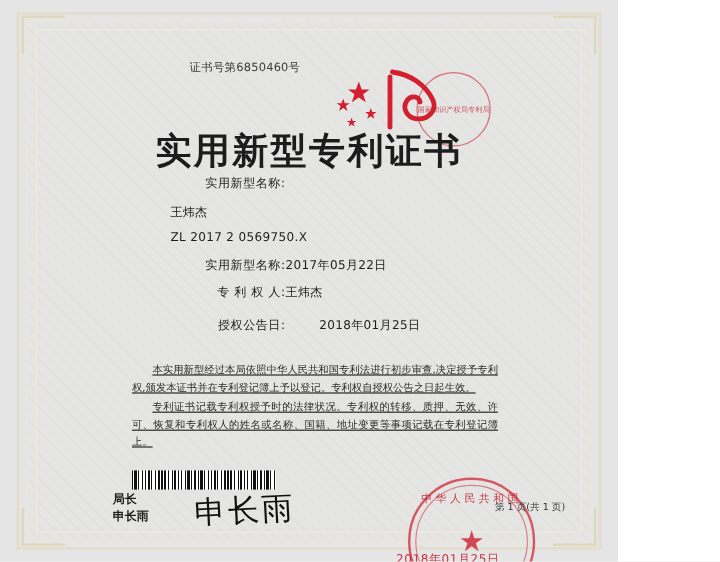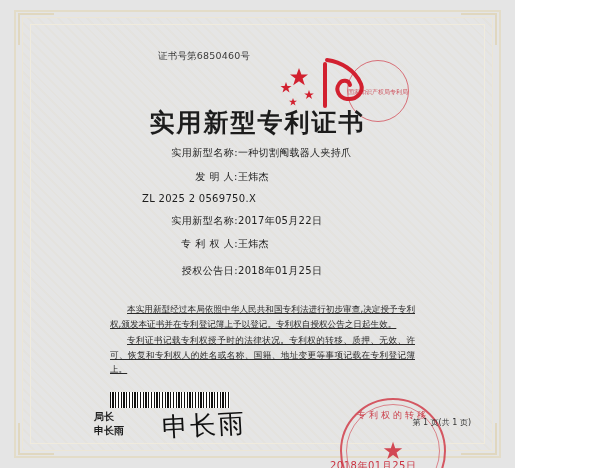--- a/index.html
+++ b/index.html
@@ -87,21 +87,21 @@
     height: 54px;
   }
   .emblem svg { display: block; }
 
   .title {
     position: absolute;
     left: 0;
     right: 0;
     top: 72px;
     text-align: center;
-    font-size: 25px;
+    font-size: 30px;
     font-weight: bold;
     letter-spacing: 2px;
     color: #1c1c1c;
     font-family: "DejaVu Serif", serif;
   }
 
   .fields {
     position: absolute;
     left: 98px;
     top: 112px;
@@ -117,21 +117,21 @@
     text-align: right;
   }
   .field-label {
     width: 96px;
     flex: 0 0 96px;
     letter-spacing: 0.5px;
   }
   .field-value {
     letter-spacing: 0.3px;
   }
-  .field.grant { margin-top: 13px; }
+  .field.grant { margin-top: 13px; gap: 28px; }
   .field.grant .field-label { width: 96px; flex: 0 0 96px; }
 
   .body-text {
     position: absolute;
     left: 66px;
     right: 56px;
     top: 268px;
     font-size: 8.6px;
     line-height: 14.5px;
     color: #2a2a2a;
@@ -291,28 +291,26 @@
     <div class="seal-small">
       <div class="ring"></div>
       <div class="txt">国家知识产权局专利局</div>
     </div>
 
     <div class="title">实用新型专利证书</div>
 
     <div class="fields">
       <div class="field">
         <span class="field-label">实用新型名称:</span>
-        <span class="field-value">一种切割阄载器人夹持爪</span>
-      </div>
-      <div class="field">
-        <span class="field-label">发 明 人:</span>
+      </div>
+      <div class="field">
         <span class="field-value">王炜杰</span>
       </div>
       <div class="field">
-        <span class="field-value">ZL 2025 2 0569750.X</span>
+        <span class="field-value">ZL 2017 2 0569750.X</span>
       </div>
       <div class="field">
         <span class="field-label">实用新型名称:</span>
         <span class="field-value">2017年05月22日</span>
       </div>
       <div class="field">
         <span class="field-label">专 利 权 人:</span>
         <span class="field-value">王炜杰</span>
       </div>
       <div class="field grant">
@@ -331,21 +329,21 @@
     <div class="sign-block">
       <div>局长</div>
       <div>申长雨</div>
     </div>
 
     <div class="signature">申长雨</div>
 
     <div class="seal">
       <div class="ring"></div>
       <div class="ring2"></div>
-      <div class="seal-top">专利权的转移</div>
+      <div class="seal-top">中华人民共和国</div>
       <div class="star">★</div>
 
     </div>
 
     <div class="date-stamp">2018年01月25日</div>
 
     <div class="footer">第 1 页(共 1 页)</div>
 
   </div>
 </div>

